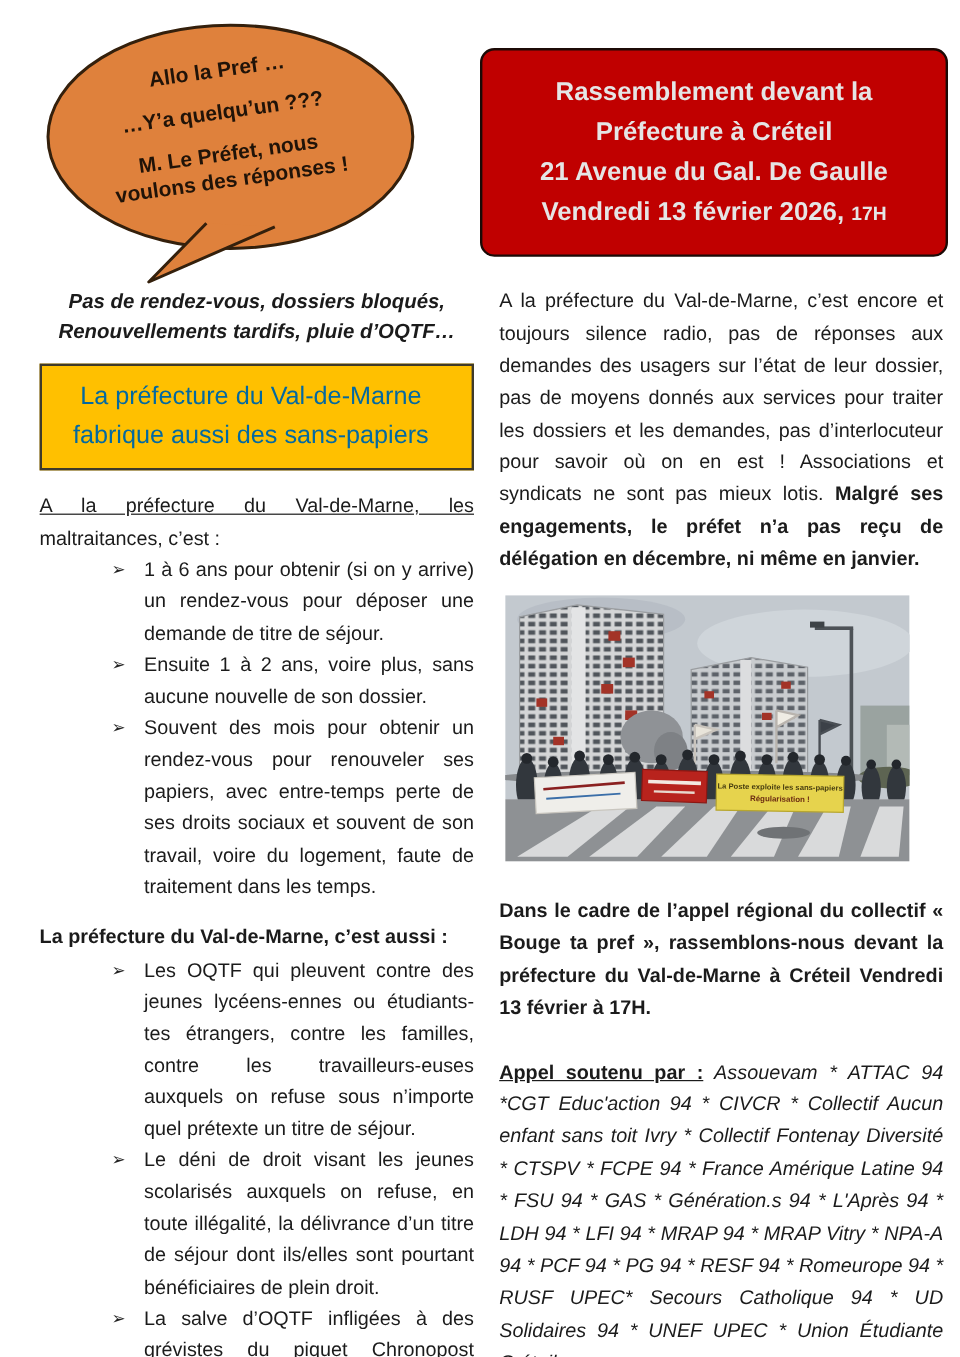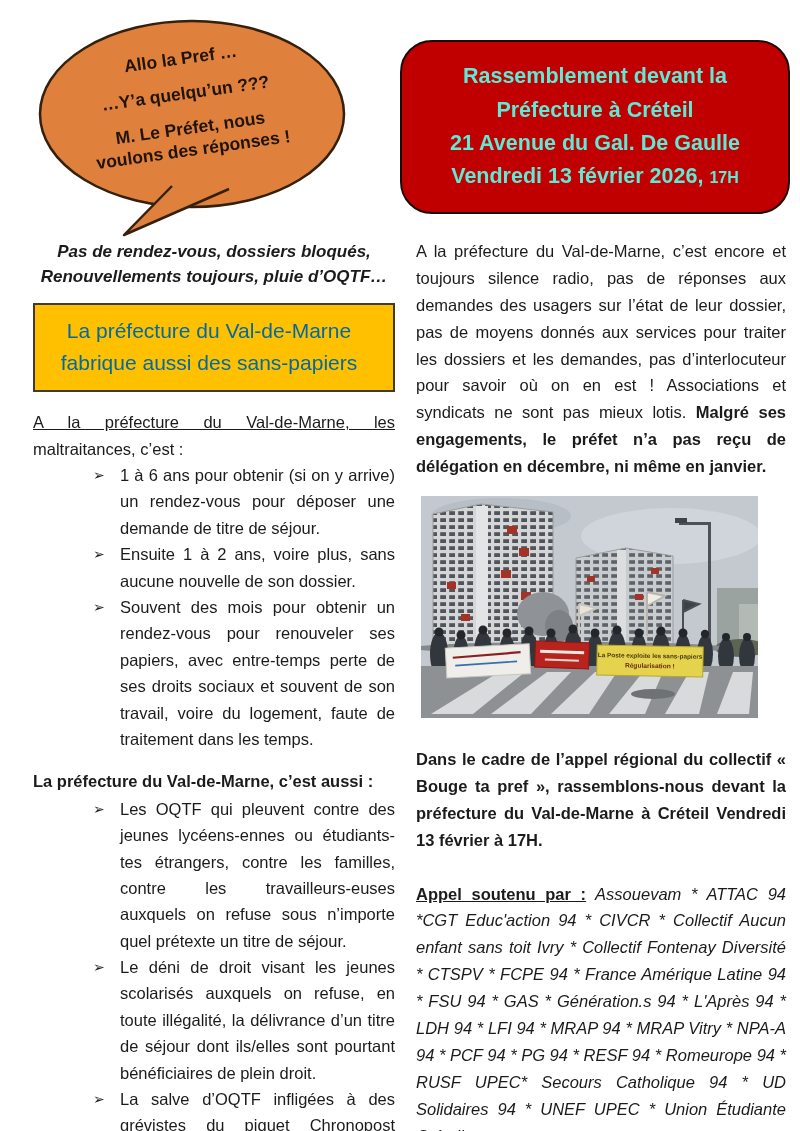--- a/index.html
+++ b/index.html
@@ -8,22 +8,22 @@
 
   
   .bubble-wrap{position:absolute;left:24px;top:14px;width:330px;height:225px;}
   .bubble-text{position:absolute;left:38px;top:34px;width:250px;transform:rotate(-8deg);
                text-align:center;font-weight:bold;font-size:17.5px;line-height:1.25;color:#201308;}
   .bubble-text .bl{display:block;}
   .bubble-text .gap{margin-top:13px;}
 
   
   .redbox{position:absolute;left:400px;top:40px;width:386px;height:170px;background:#c00000;
-          border:2.5px solid #1c0a06;border-radius:32px;display:flex;flex-direction:column;
-          justify-content:center;text-align:center;color:#5eead4;font-weight:bold;
+          border:2.5px solid #1c0a06;border-radius:12px;display:flex;flex-direction:column;
+          justify-content:center;text-align:center;color:#e5e5e5;font-weight:bold;
           font-size:21.5px;line-height:1.55;}
   .redbox .time{font-size:16px;}
 
   
   .col-left{position:absolute;left:33px;top:240px;width:362px;font-size:16.5px;line-height:1.6;}
   .col-right{position:absolute;left:416px;top:238px;width:370px;font-size:16.5px;line-height:1.63;}
 
   .intro{font-style:italic;font-weight:bold;text-align:center;font-size:17px;line-height:1.45;margin:0 0 14px 0;}
 
   .goldbox{background:#ffc000;border:2px solid #3f3a2a;padding:10px 16px 12px 6px;text-align:center;
@@ -66,21 +66,21 @@
   <div class="redbox">
     <span>Rassemblement devant la</span>
     <span>Préfecture à Créteil</span>
     <span>21 Avenue du Gal. De Gaulle</span>
     <span><span>Vendredi 13 février 2026, </span><span class="time">17H</span></span>
   </div>
 
   <div class="col-left">
     <p class="intro">
       <span class="bl">Pas de rendez-vous, dossiers bloqués,</span>
-      <span class="bl">Renouvellements toujours, pluie d’OQTF…</span>
+      <span class="bl">Renouvellements tardifs, pluie d’OQTF…</span>
     </p>
 
     <div class="goldbox">
       <span class="bl">La préfecture du Val-de-Marne</span>
       <span class="bl">fabrique aussi des sans-papiers</span>
     </div>
 
     <div>
       <span class="h1l1">A la préfecture du Val-de-Marne, les</span>
       <span class="h1l2">maltraitances, c’est :</span>

